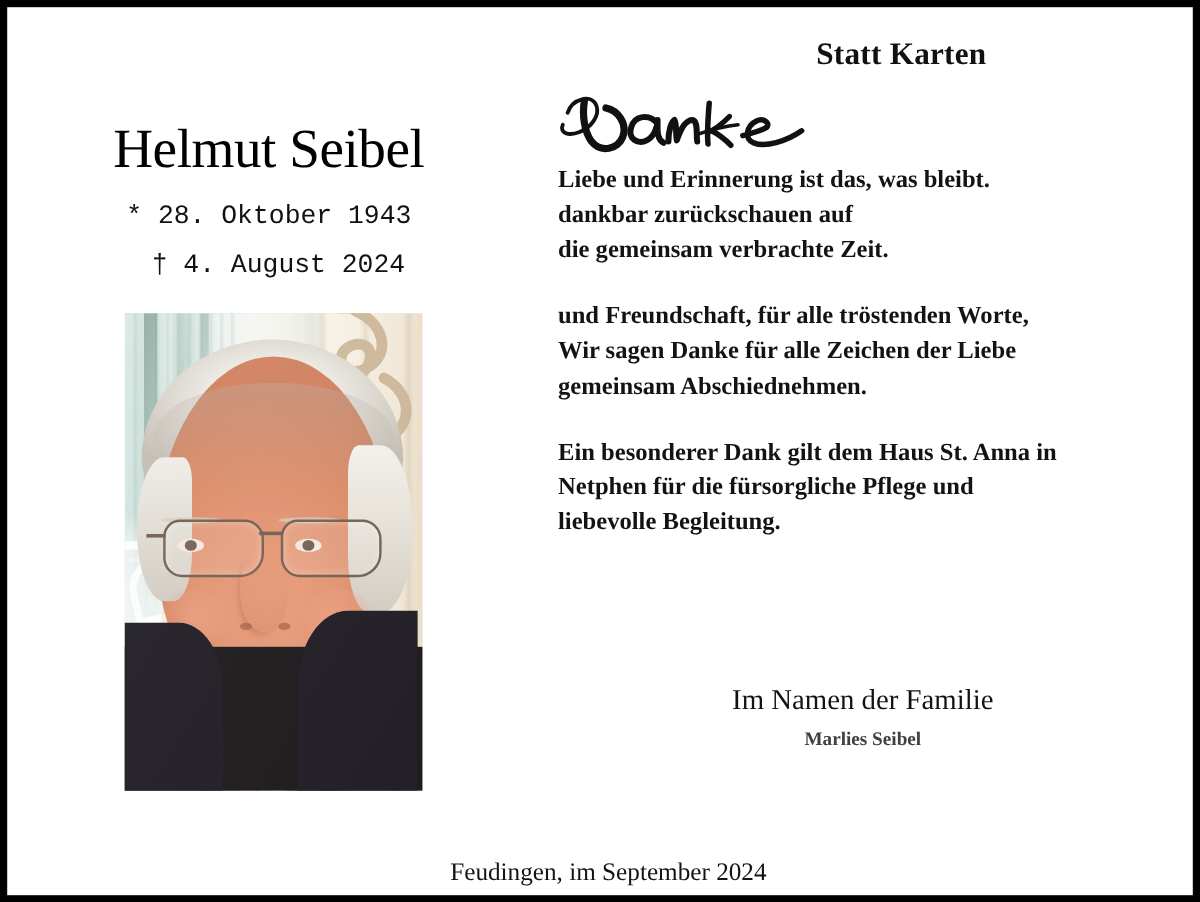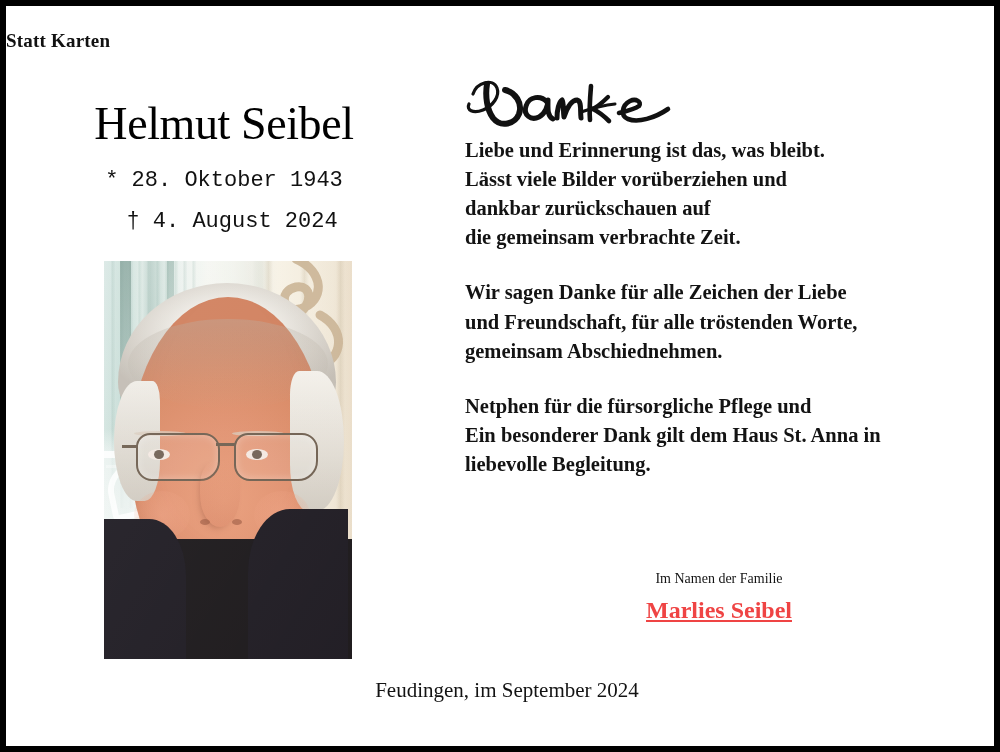--- a/index.html
+++ b/index.html
@@ -19,23 +19,23 @@
     font-family: "Liberation Serif", "DejaVu Serif", serif;
     color: #1a1a1a;
   }
 
   
   .statt-karten {
     position: absolute;
     left: 0;
     top: 24px;
     width: 816px;
-    text-align: left;
+    text-align: right;
     font-weight: bold;
-    font-size: 19px;
+    font-size: 26px;
     letter-spacing: 0.2px;
     color: #111111;
   }
   
   .statt-karten span { display: inline-block; margin-left: 0px; }
 
   
   .left-col {
     position: absolute;
     left: 0px;
@@ -396,43 +396,42 @@
   .par-3 { margin-bottom: 0; }
 
   .closing {
     position: absolute;
     left: 453px;
     top: 565px;
     width: 520px;
     text-align: center;
   }
   .closing-family {
-    font-size: 14px;
+    font-size: 24px;
     color: #131313;
     white-space: nowrap;
   }
   .closing-name {
     margin-top: 10px;
-    font-size: 24px;
+    font-size: 16px;
     font-weight: bold;
-    color: #ef4444;
+    color: #404040;
     white-space: nowrap;
-    text-decoration: underline;
   }
 
   .place-date {
     position: absolute;
     left: 0px;
     top: 672px;
     width: 988px;
     text-align: center;
     font-size: 21px;
     color: #131313;
   }
-  .place-date span { display: inline-block; margin-left: 14px; }
+  .place-date span { display: inline-block; margin-left: 14px; margin-top: 36px; }
 </style>
 </head>
 <body>
 
 <div class="page">
 
   <div class="statt-karten">
     <span>Statt Karten</span>
   </div>
 
@@ -545,34 +544,33 @@
 
           <path d="M118 36 C 130 32, 142 29, 152 28" stroke-width="3"></path>
 
           <path d="M156 37 C 164 35, 172 33, 176 30 C 179 26, 173 22, 167 25 C 159 29, 157 40, 165 43 C 175 47, 192 42, 205 33" stroke-width="4.6"></path>
         </g>
       </svg>
     </div>
 
     <div class="body-par par-1">
       <span class="ln">Liebe und Erinnerung ist das, was bleibt.</span>
-      <span class="ln">Lässt viele Bilder vorüberziehen und</span>
       <span class="ln">dankbar zurückschauen auf</span>
       <span class="ln">die gemeinsam verbrachte Zeit.</span>
     </div>
 
     <div class="body-par par-2">
+      <span class="ln">und Freundschaft, für alle tröstenden Worte,</span>
       <span class="ln">Wir sagen Danke für alle Zeichen der Liebe</span>
-      <span class="ln">und Freundschaft, für alle tröstenden Worte,</span>
       <span class="ln">gemeinsam Abschiednehmen.</span>
     </div>
 
     <div class="body-par par-3">
+      <span class="ln">Ein besonderer Dank gilt dem Haus St. Anna in</span>
       <span class="ln">Netphen für die fürsorgliche Pflege und</span>
-      <span class="ln">Ein besonderer Dank gilt dem Haus St. Anna in</span>
       <span class="ln">liebevolle Begleitung.</span>
     </div>
   </div>
 
   <div class="closing">
     <div class="closing-family">Im Namen der Familie</div>
     <div class="closing-name">Marlies Seibel</div>
   </div>
 
   <div class="place-date">

